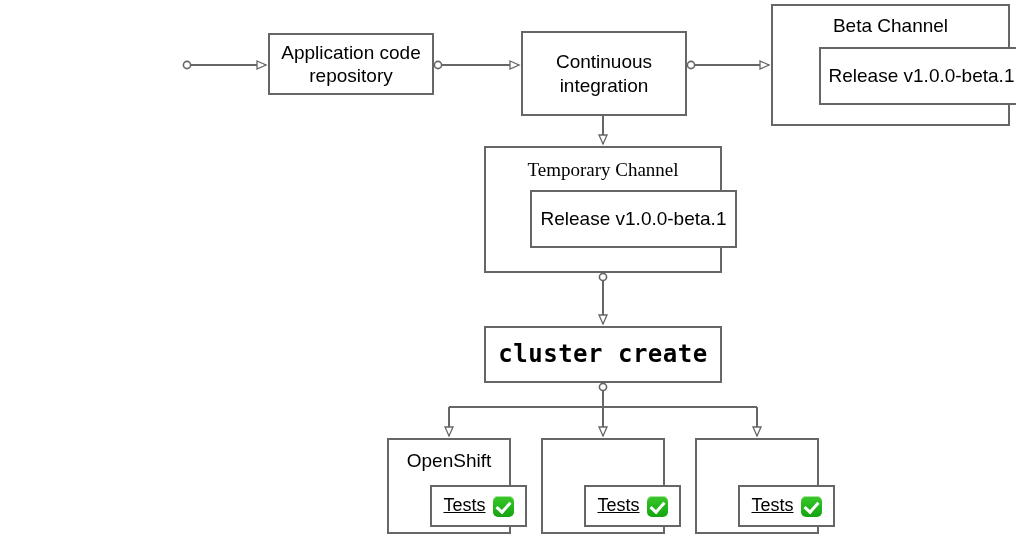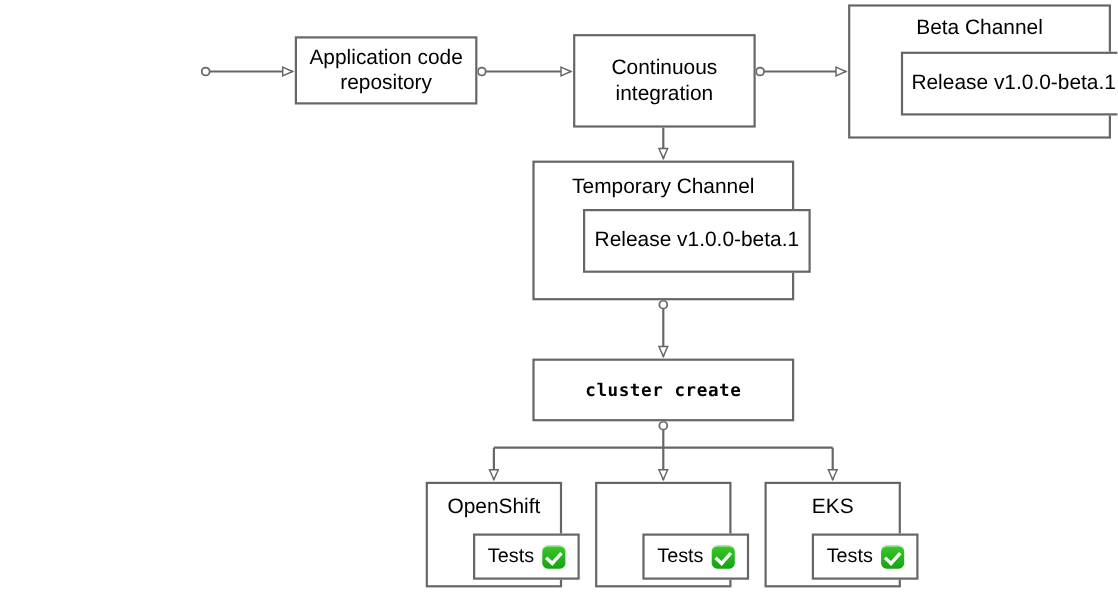--- a/index.html
+++ b/index.html
@@ -64,44 +64,45 @@
     justify-content: center;
     text-align: center;
     color: #000000;
     font-size: 19px;
     line-height: 1.2;
     margin-left: 28px;
   }
   .mono-node {
     font-family: "DejaVu Sans Mono", "Liberation Mono", monospace;
     font-weight: bold;
-    font-size: 16px;
+    font-size: 24px;
     letter-spacing: 0.5px;
   }
   
   #node-tag       { left: 5px;   top: 42px;  width: 178px; height: 46px; }
   #node-repo      { left: 268px; top: 33px;  width: 166px; height: 62px; }
   #node-ci        { left: 521px; top: 31px;  width: 166px; height: 85px; }
   
   #node-beta      { left: 771px; top: 4px;   width: 239px; height: 122px; padding-left: 42px; }
   #node-beta .container-title { top: 9px; }
   #node-beta .inner-node { left: 18px; top: 41px; width: 205px; height: 58px; }
   
   #node-temp      { left: 484px; top: 146px; width: 238px; height: 127px; }
-  #node-temp .container-title { top: 11px; }
+  #node-temp .container-title { top: 11px; font-family: Liberation Serif, serif; }
   #node-temp .inner-node { left: 16px; top: 42px; width: 207px; height: 58px; }
   
   #node-cluster   { left: 484px; top: 326px; width: 238px; height: 57px; }
   
   .platform-node  { top: 438px; width: 124px; height: 96px; }
   .platform-node .container-title { top: 10px; }
   .platform-node .inner-node {
     left: 13px; top: 45px; width: 97px; height: 42px;
     font-size: 18px;
     gap: 7px;
+    text-decoration: underline;
   }
   #node-openshift { left: 387px; }
   #node-kurl      { left: 541px; }
   #node-eks       { left: 695px; }
   .tests-label { color: #000000; }
   .check-icon {
     display: inline-block;
     width: 21px;
     height: 21px;
     border-radius: 5px;
@@ -195,20 +196,19 @@
   </div>
 
   <div class="node container-node platform-node" id="node-kurl">
     <div class="inner-node">
       <span class="tests-label">Tests</span>
       <span class="check-icon"></span>
     </div>
   </div>
 
   <div class="node container-node platform-node" id="node-eks">
-    <div class="container-title">EKS</div>
     <div class="inner-node">
       <span class="tests-label">Tests</span>
       <span class="check-icon"></span>
     </div>
   </div>
 
 </div>
 
 </body></html>

